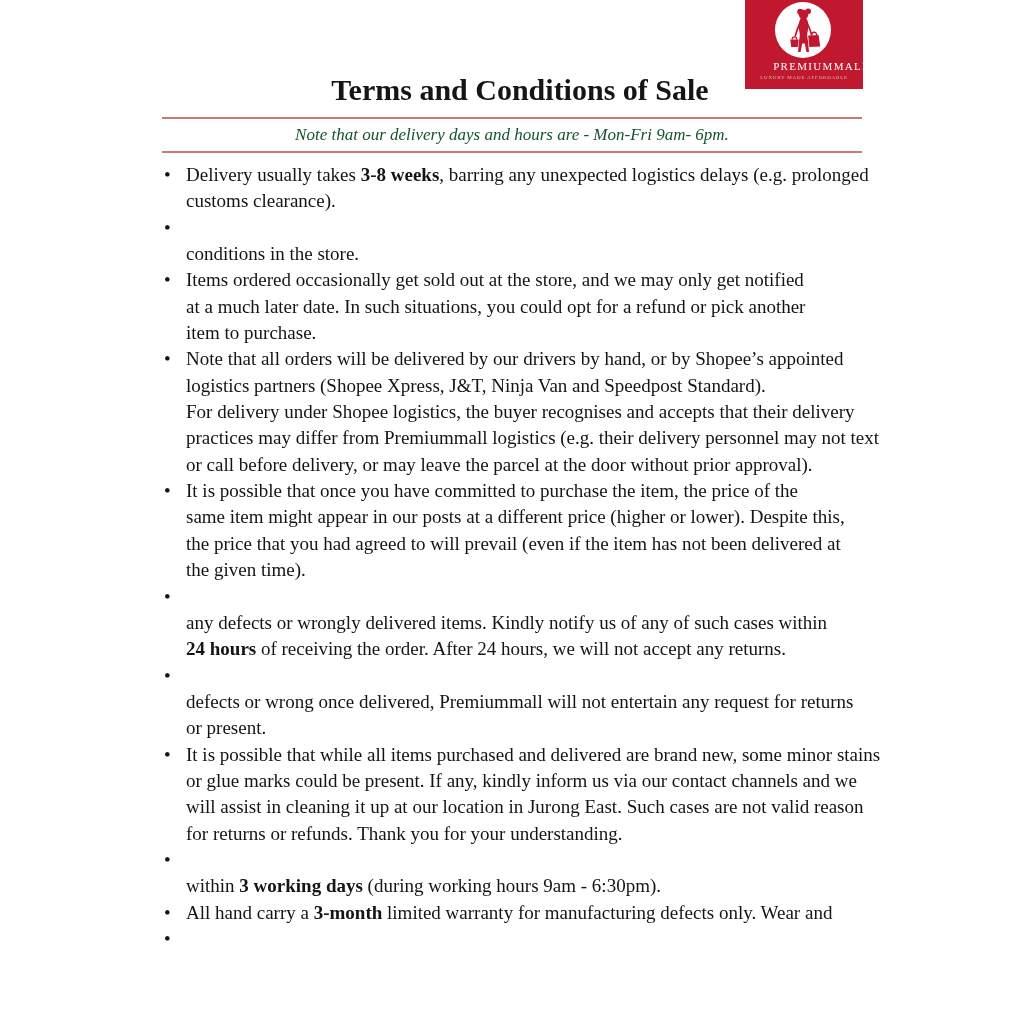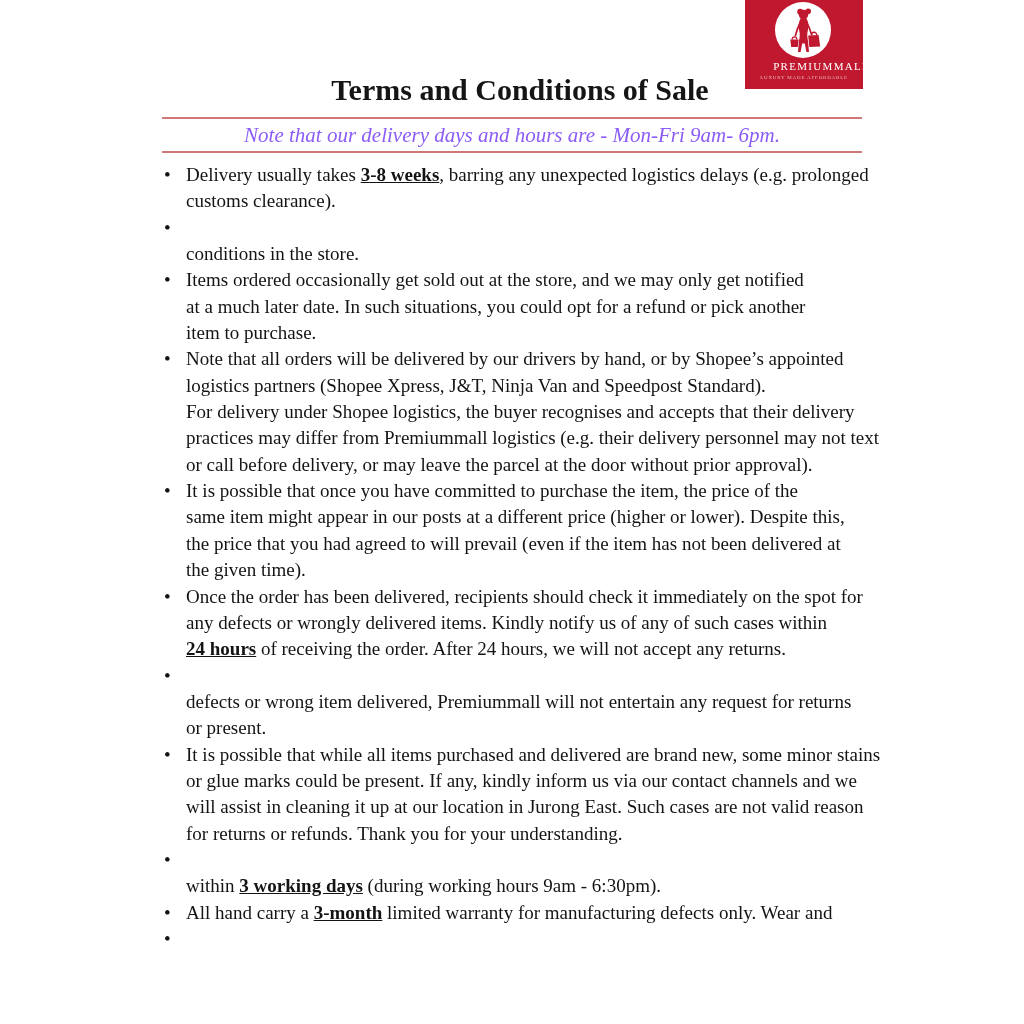--- a/index.html
+++ b/index.html
@@ -26,36 +26,36 @@
     text-align:center; font-size:30px; font-weight:bold; color:#151515;
     line-height:32px;
   }
 
   
   .rule { position:absolute; left:162px; width:700px; height:2px; background:#D07878; }
   .rule-top { top:117px; }
   .rule-bottom { top:151px; }
   .delivery-notice {
     position:absolute; top:122px; left:162px; width:700px;
-    text-align:center; font-style:italic; font-size:21px; line-height:26px;
-    color:#8b5cf6;
+    text-align:center; font-style:italic; font-size:17px; line-height:26px;
+    color:#14532d;
   }
 
   
   .terms-list {
     position:absolute; top:162px; left:162px; width:780px;
     margin:0; padding:0; list-style:none;
   }
   .term-item {
     position:relative; padding-left:24px;
     font-size:19px; line-height:26.35px; color:#141414;
   }
   .bullet { position:absolute; left:2px; top:0; color:#141414; }
   .term-text { white-space:nowrap; }
-  .term-text b { font-weight:bold;text-decoration:underline; }
+  .term-text b { font-weight:bold; }
 </style>
 </head>
 <body>
 
 <div class="page">
 
   <div class="logo-block">
     <svg class="logo-svg" viewBox="0 0 118 89" aria-hidden="true">
       <rect x="0" y="0" width="118" height="89" fill="#C0182F"></rect>
       <circle cx="58" cy="30" r="28" fill="#FFFFFF"></circle>
@@ -81,21 +81,21 @@
   <div class="rule rule-top"></div>
   <div class="delivery-notice">Note that our delivery days and hours are - Mon-Fri 9am- 6pm.</div>
   <div class="rule rule-bottom"></div>
 
   <ul class="terms-list">
       <li class="term-item"><span class="bullet">•</span><span class="term-text"><span>Delivery usually takes </span><b>3-8 weeks</b><span>, barring any unexpected logistics delays (e.g. prolonged</span><br><span>customs clearance).</span></span></li>
       <li class="term-item"><span class="bullet">•</span><span class="term-text"><br><span>conditions in the store.</span></span></li>
       <li class="term-item"><span class="bullet">•</span><span class="term-text"><span>Items ordered occasionally get sold out at the store, and we may only get notified</span><br><span>at a much later date. In such situations, you could opt for a refund or pick another</span><br><span>item to purchase.</span></span></li>
       <li class="term-item"><span class="bullet">•</span><span class="term-text"><span>Note that all orders will be delivered by our drivers by hand, or by Shopee’s appointed</span><br><span>logistics partners (Shopee Xpress, J&amp;T, Ninja Van and Speedpost Standard).</span><br><span>For delivery under Shopee logistics, the buyer recognises and accepts that their delivery</span><br><span>practices may differ from Premiummall logistics (e.g. their delivery personnel may not text</span><br><span>or call before delivery, or may leave the parcel at the door without prior approval).</span></span></li>
       <li class="term-item"><span class="bullet">•</span><span class="term-text"><span>It is possible that once you have committed to purchase the item, the price of the</span><br><span>same item might appear in our posts at a different price (higher or lower). Despite this,</span><br><span>the price that you had agreed to will prevail (even if the item has not been delivered at</span><br><span>the given time).</span></span></li>
-      <li class="term-item"><span class="bullet">•</span><span class="term-text"><span>Once the order has been delivered, recipients should check it immediately on the spot for</span><br><span>any defects or wrongly delivered items. Kindly notify us of any of such cases within</span><br><b>24 hours</b><span> of receiving the order. After 24 hours, we will not accept any returns.</span></span></li>
-      <li class="term-item"><span class="bullet">•</span><span class="term-text"><br><span>defects or wrong item delivered, Premiummall will not entertain any request for returns</span><br><span>or present.</span></span></li>
+      <li class="term-item"><span class="bullet">•</span><span class="term-text"><br><span>any defects or wrongly delivered items. Kindly notify us of any of such cases within</span><br><b>24 hours</b><span> of receiving the order. After 24 hours, we will not accept any returns.</span></span></li>
+      <li class="term-item"><span class="bullet">•</span><span class="term-text"><br><span>defects or wrong once delivered, Premiummall will not entertain any request for returns</span><br><span>or present.</span></span></li>
       <li class="term-item"><span class="bullet">•</span><span class="term-text"><span>It is possible that while all items purchased and delivered are brand new, some minor stains</span><br><span>or glue marks could be present. If any, kindly inform us via our contact channels and we</span><br><span>will assist in cleaning it up at our location in Jurong East. Such cases are not valid reason</span><br><span>for returns or refunds. Thank you for your understanding.</span></span></li>
       <li class="term-item"><span class="bullet">•</span><span class="term-text"><br><span>within </span><b>3 working days</b><span> (during working hours 9am - 6:30pm).</span></span></li>
       <li class="term-item"><span class="bullet">•</span><span class="term-text"><span>All hand carry a </span><b>3-month</b><span> limited warranty for manufacturing defects only. Wear and</span><br></span></li>
       <li class="term-item"><span class="bullet">•</span></li>
     </ul>
 
 </div>
 
 </body></html>

